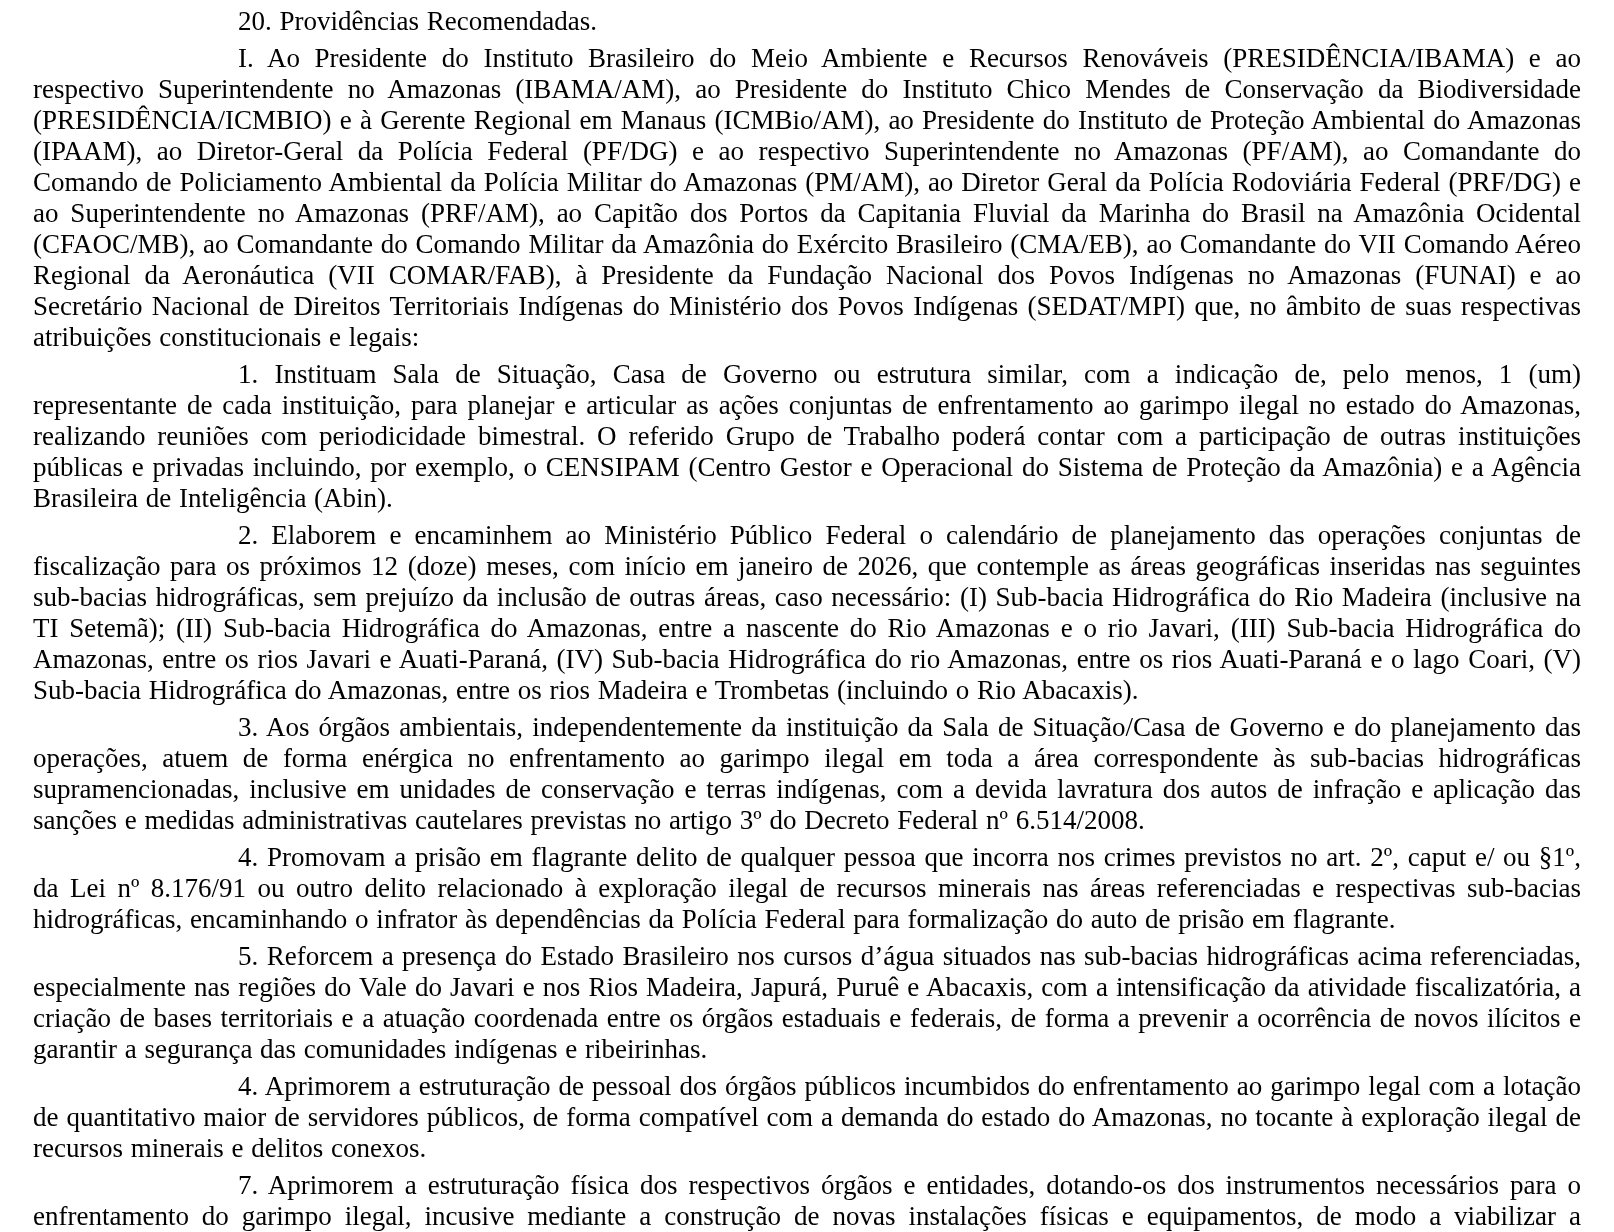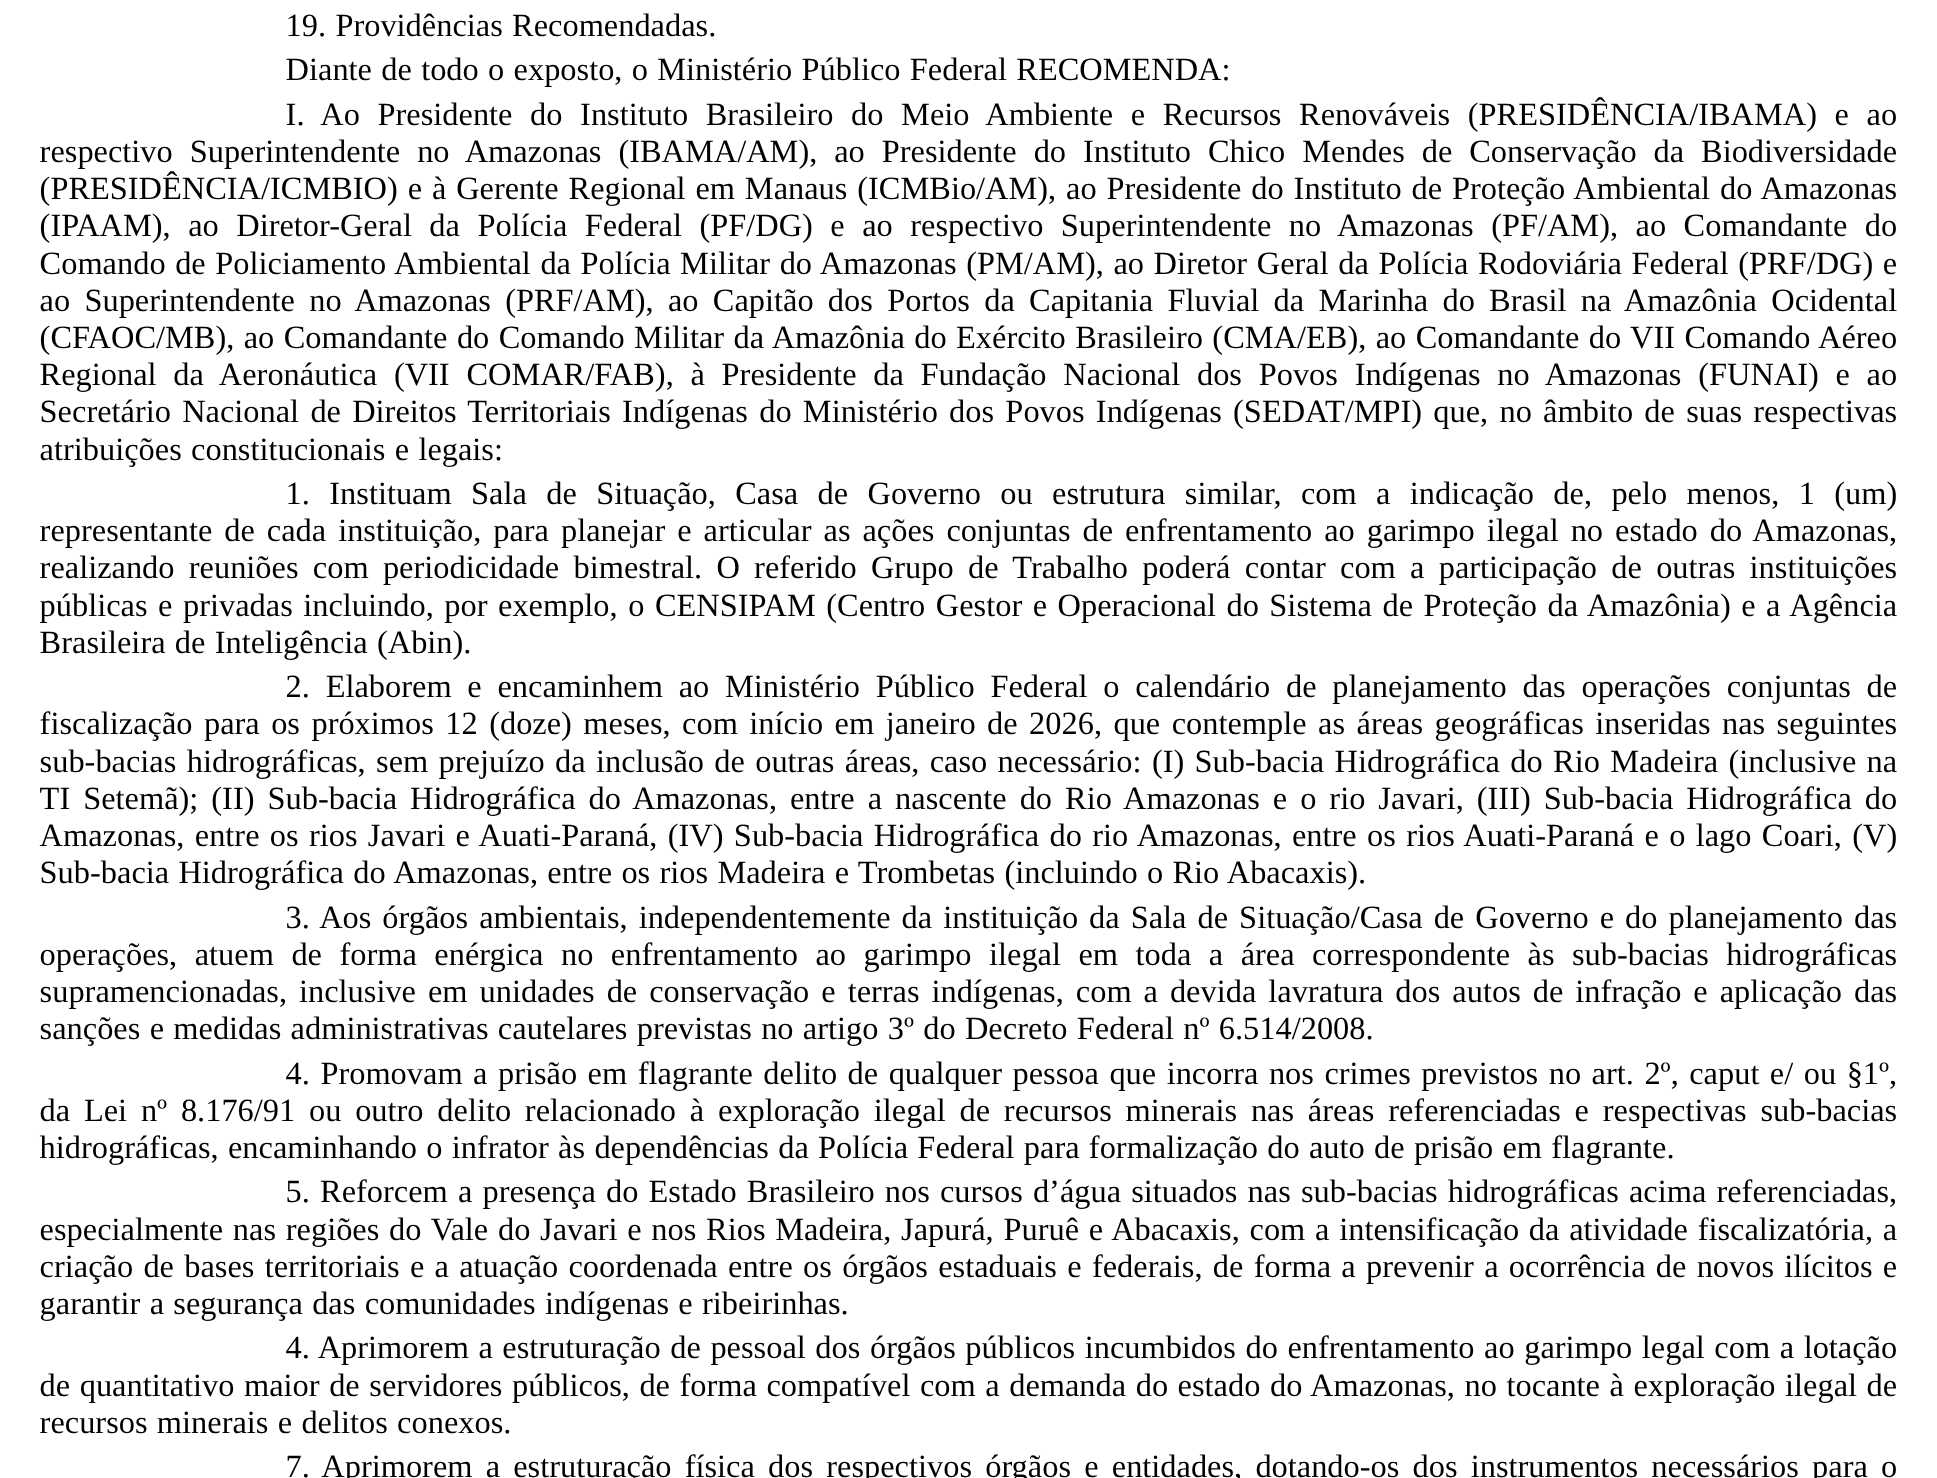--- a/index.html
+++ b/index.html
@@ -25,22 +25,21 @@
     line-height: 31px;
     text-align: justify;
     text-indent: 205px;
     word-spacing: 1px;
   }
 </style>
 </head>
 <body>
 
 <main class="page">
-  <p>19. Providências Recomendadas.</p>
-  <p>Diante de todo o exposto, o Ministério Público Federal RECOMENDA:</p>
+  <p>20. Providências Recomendadas.</p>
   <p>I. Ao Presidente do Instituto Brasileiro do Meio Ambiente e Recursos Renováveis (PRESIDÊNCIA/IBAMA) e ao respectivo Superintendente no Amazonas (IBAMA/AM), ao Presidente do Instituto Chico Mendes de Conservação da Biodiversidade (PRESIDÊNCIA/ICMBIO) e à Gerente Regional em Manaus (ICMBio/AM), ao Presidente do Instituto de Proteção Ambiental do Amazonas (IPAAM), ao Diretor-Geral da Polícia Federal (PF/DG) e ao respectivo Superintendente no Amazonas (PF/AM), ao Comandante do Comando de Policiamento Ambiental da Polícia Militar do Amazonas (PM/AM), ao Diretor Geral da Polícia Rodoviária Federal (PRF/DG) e ao Superintendente no Amazonas (PRF/AM), ao Capitão dos Portos da Capitania Fluvial da Marinha do Brasil na Amazônia Ocidental (CFAOC/MB), ao Comandante do Comando Militar da Amazônia do Exército Brasileiro (CMA/EB), ao Comandante do VII Comando Aéreo Regional da Aeronáutica (VII COMAR/FAB), à Presidente da Fundação Nacional dos Povos Indígenas no Amazonas (FUNAI) e ao Secretário Nacional de Direitos Territoriais Indígenas do Ministério dos Povos Indígenas (SEDAT/MPI) que, no âmbito de suas respectivas atribuições constitucionais e legais:</p>
   <p>1. Instituam Sala de Situação, Casa de Governo ou estrutura similar, com a indicação de, pelo menos, 1 (um) representante de cada instituição, para planejar e articular as ações conjuntas de enfrentamento ao garimpo ilegal no estado do Amazonas, realizando reuniões com periodicidade bimestral. O referido Grupo de Trabalho poderá contar com a participação de outras instituições públicas e privadas incluindo, por exemplo, o CENSIPAM (Centro Gestor e Operacional do Sistema de Proteção da Amazônia) e a Agência Brasileira de Inteligência (Abin).</p>
   <p>2. Elaborem e encaminhem ao Ministério Público Federal o calendário de planejamento das operações conjuntas de fiscalização para os próximos 12 (doze) meses, com início em janeiro de 2026, que contemple as áreas geográficas inseridas nas seguintes sub-bacias hidrográficas, sem prejuízo da inclusão de outras áreas, caso necessário: (I) Sub-bacia Hidrográfica do Rio Madeira (inclusive na TI Setemã); (II) Sub-bacia Hidrográfica do Amazonas, entre a nascente do Rio Amazonas e o rio Javari, (III) Sub-bacia Hidrográfica do Amazonas, entre os rios Javari e Auati-Paraná, (IV) Sub-bacia Hidrográfica do rio Amazonas, entre os rios Auati-Paraná e o lago Coari, (V) Sub-bacia Hidrográfica do Amazonas, entre os rios Madeira e Trombetas (incluindo o Rio Abacaxis).</p>
   <p>3. Aos órgãos ambientais, independentemente da instituição da Sala de Situação/Casa de Governo e do planejamento das operações, atuem de forma enérgica no enfrentamento ao garimpo ilegal em toda a área correspondente às sub-bacias hidrográficas supramencionadas, inclusive em unidades de conservação e terras indígenas, com a devida lavratura dos autos de infração e aplicação das sanções e medidas administrativas cautelares previstas no artigo 3º do Decreto Federal nº 6.514/2008.</p>
   <p>4. Promovam a prisão em flagrante delito de qualquer pessoa que incorra nos crimes previstos no art. 2º, caput e/ ou §1º, da Lei nº 8.176/91 ou outro delito relacionado à exploração ilegal de recursos minerais nas áreas referenciadas e respectivas sub-bacias hidrográficas, encaminhando o infrator às dependências da Polícia Federal para formalização do auto de prisão em flagrante.</p>
   <p>5. Reforcem a presença do Estado Brasileiro nos cursos d’água situados nas sub-bacias hidrográficas acima referenciadas, especialmente nas regiões do Vale do Javari e nos Rios Madeira, Japurá, Puruê e Abacaxis, com a intensificação da atividade fiscalizatória, a criação de bases territoriais e a atuação coordenada entre os órgãos estaduais e federais, de forma a prevenir a ocorrência de novos ilícitos e garantir a segurança das comunidades indígenas e ribeirinhas.</p>
   <p>4. Aprimorem a estruturação de pessoal dos órgãos públicos incumbidos do enfrentamento ao garimpo legal com a lotação de quantitativo maior de servidores públicos, de forma compatível com a demanda do estado do Amazonas, no tocante à exploração ilegal de recursos minerais e delitos conexos.</p>
   <p>7. Aprimorem a estruturação física dos respectivos órgãos e entidades, dotando-os dos instrumentos necessários para o enfrentamento do garimpo ilegal, incusive mediante a construção de novas instalações físicas e equipamentos, de modo a viabilizar a efetividade das ações estatais.</p>
 </main>
 

